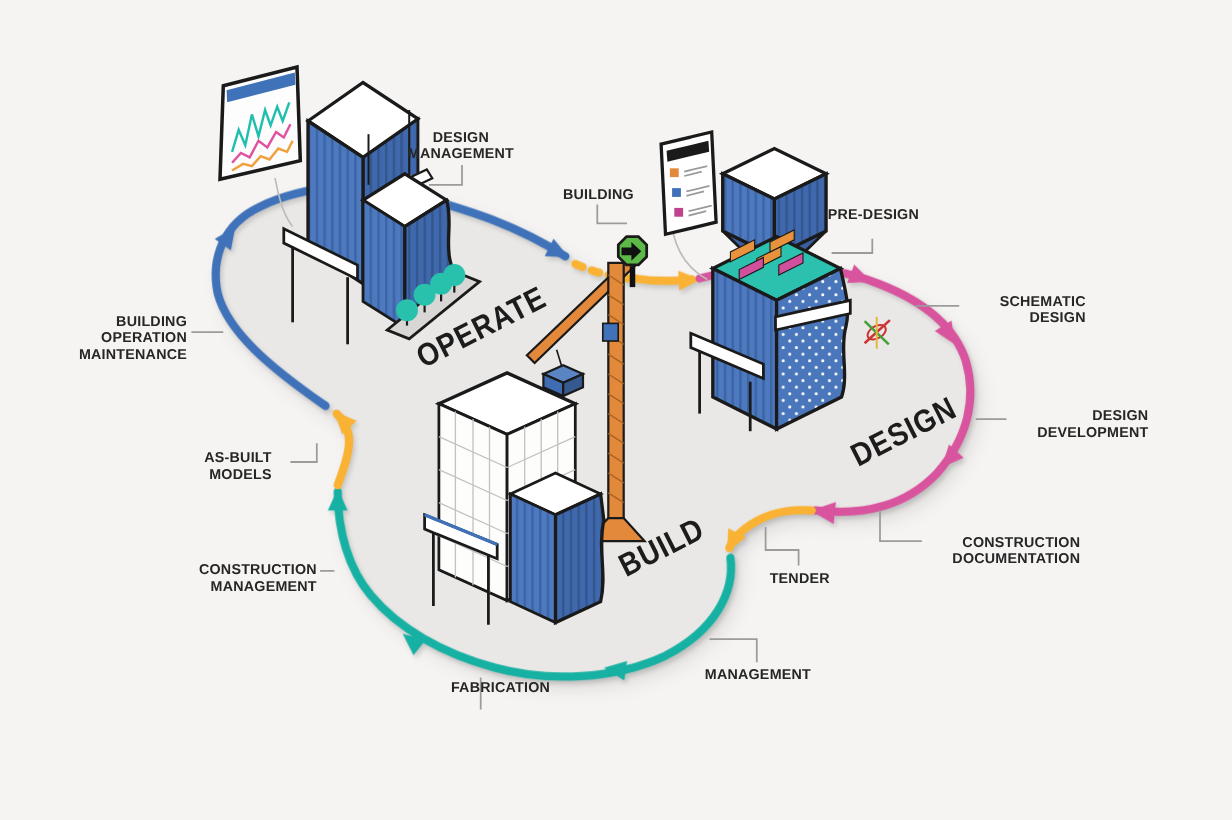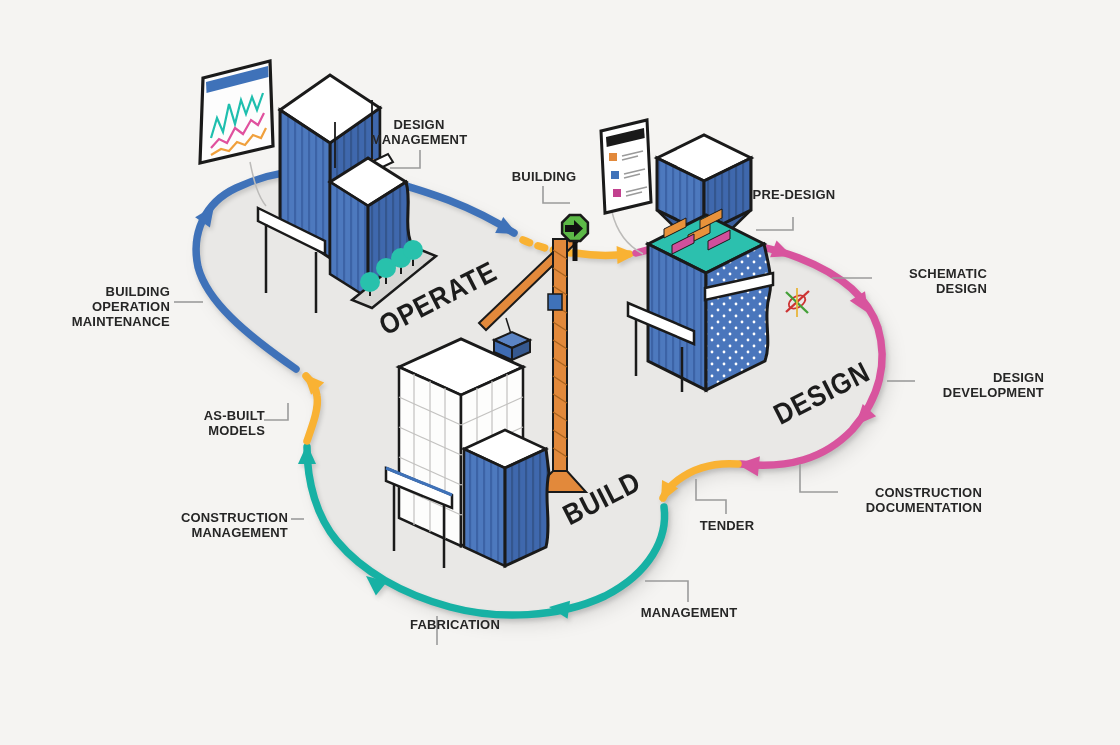--- a/index.html
+++ b/index.html
@@ -283,18 +283,18 @@
 DESIGN</div>
   <div class="lbl left" style="left:919px; top:370px; width:125px;">DESIGN
 DEVELOPMENT</div>
   <div class="lbl left" style="left:842px; top:485px; width:140px;">CONSTRUCTION
 DOCUMENTATION</div>
   <div class="lbl center" style="left:688px; top:518px; width:78px;">TENDER</div>
   <div class="lbl center" style="left:637px; top:605px; width:104px;">MANAGEMENT</div>
   <div class="lbl center" style="left:402px; top:617px; width:106px;">FABRICATION</div>
   <div class="lbl right" style="left:168px; top:510px; width:120px;">CONSTRUCTION
 MANAGEMENT</div>
-  <div class="lbl right" style="left:183px; top:408px; width:82px;">AS-BUILT
+  <div class="lbl right" style="left:165px; top:408px; width:82px;">AS-BUILT
 MODELS</div>
   <div class="lbl right" style="left:58px; top:284px; width:112px;">BUILDING
 OPERATION
 MAINTENANCE</div>
 </div>
 
 </body></html>

